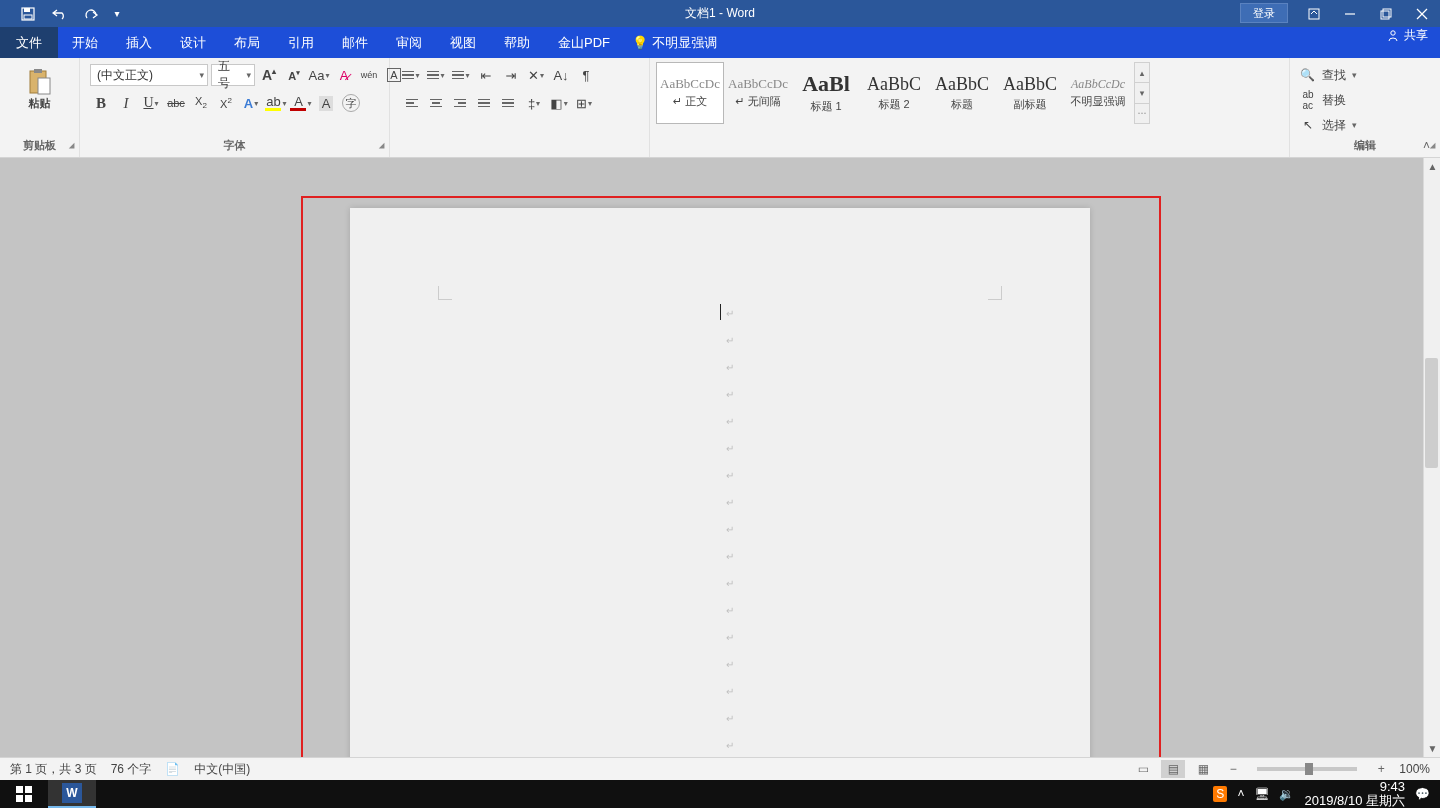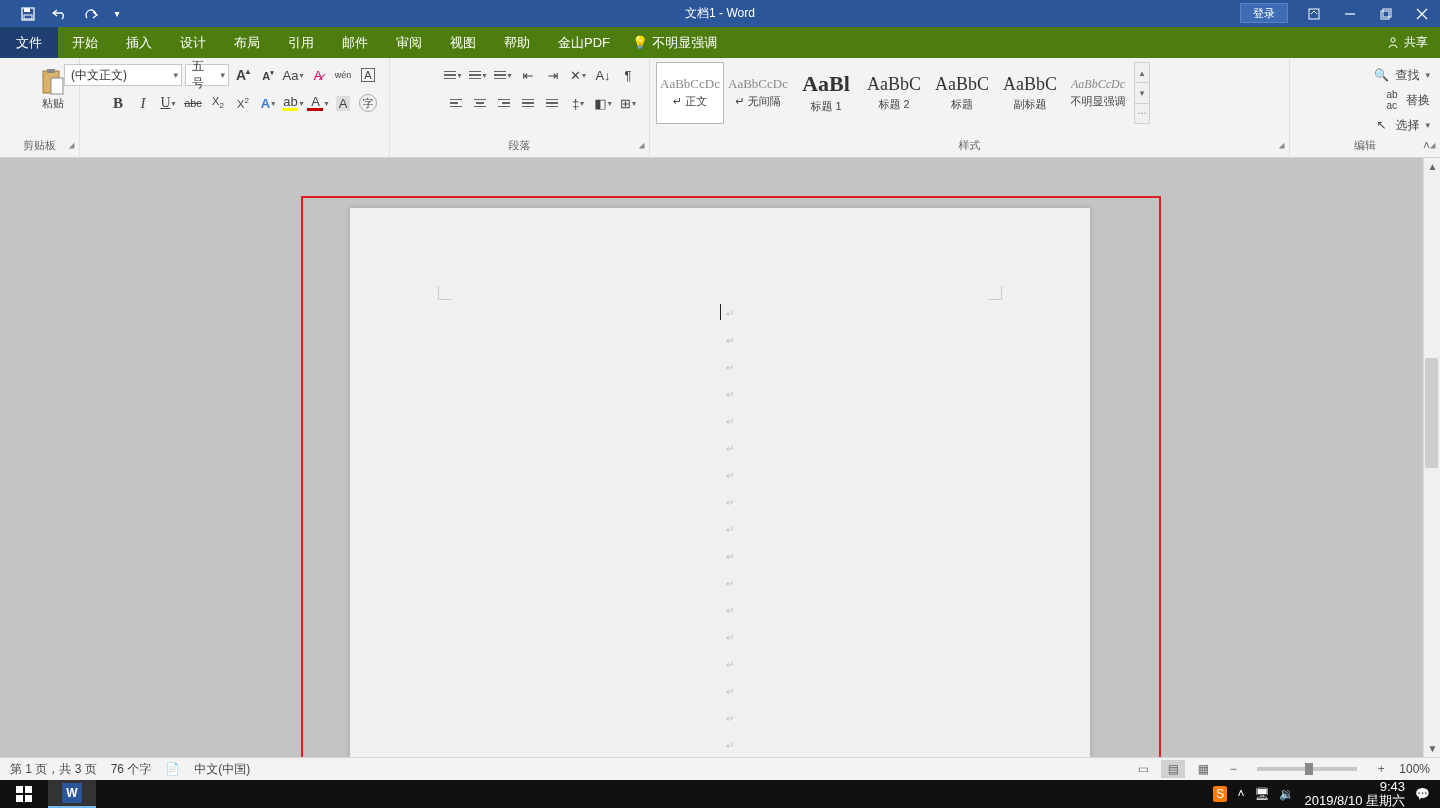--- a/index.html
+++ b/index.html
@@ -8,36 +8,36 @@
 
 .titlebar { height:27px; background:#2b579a; display:flex; align-items:center; color:#fff; font-size:12px; position:relative; }
 .qat { display:flex; gap:0; align-items:center; height:100%; padding-left:12px; }
 .qat-btn { width:32px; height:27px; display:flex; align-items:center; justify-content:center; cursor:pointer; }
 .title-center { position:absolute; left:50%; transform:translateX(-50%); font-size:12px; }
 .win-controls { position:absolute; right:0; top:0; display:flex; height:27px; }
 .login-btn { background:#3e6db5; border:1px solid #5a82c0; padding:0 12px; height:20px; margin:3px 8px 0 0; font-size:11px; display:flex; align-items:center; cursor:pointer; }
 .wc { width:36px; display:flex; align-items:center; justify-content:center; cursor:pointer; }
 
 
-.menutabs { height:31px; background:#4d7c0f; display:flex; align-items:center; color:#fff; font-size:13px; position:relative; }
+.menutabs { height:31px; background:#1d4ed8; display:flex; color:#fff; font-size:13px; position:relative; }
 .mtab { padding:0 14px; height:31px; display:flex; align-items:center; cursor:pointer; }
 .mtab.file { background:#1e3f6f; padding:0 16px; }
 .share { position:absolute; right:12px; display:flex; align-items:center; gap:4px; font-size:12px; }
 .tell-me { display:flex; align-items:center; gap:4px; padding:0 8px; }
 
 
 .ribbon { height:100px; background:#f3f3f3; border-bottom:1px solid #d4d4d4; display:flex; position:relative; }
 .rgroup { border-right:1px solid #e1e1e1; display:flex; flex-direction:column; justify-content:space-between; padding:4px 6px 0; }
-.rgroup-label { font-size:11px; color:#666; text-align:center; padding:2px 0 4px; position:relative; }
+.rgroup-label { font-size:11px; color:#666; text-align:center; padding:2px 0 4px; position:relative;font-weight:bold; }
 .rgroup-label::after { content:""; position:absolute; right:-2px; bottom:6px; width:0; height:0; border-left:4px solid #888; border-top:4px solid transparent; border-bottom:4px solid transparent; transform:rotate(45deg); }
-.rgroup-body { flex:1; display:flex; align-items:flex-end; }
+.rgroup-body { flex:1; display:flex; align-items:flex-start; }
 
 
 .g-clip { width:80px; }
-.clip-inner { display:flex; flex-direction:column; gap:2px; padding-top:4px; }
+.clip-inner { display:flex; flex-direction:column; align-items:center; gap:2px; padding-top:4px;font-weight:bold; }
 .paste-big { width:40px; height:46px; display:flex; flex-direction:column; align-items:center; justify-content:center; font-size:11px; color:#444; }
 
 
 .g-font { width:310px; }
 .font-rows { display:flex; flex-direction:column; gap:6px; width:100%; padding:2px 4px 0; }
 .frow { display:flex; gap:3px; align-items:center; }
 .combo { height:22px; border:1px solid #c8c8c8; background:#fff; font-size:12px; display:flex; align-items:center; padding:0 16px 0 6px; position:relative; color:#333; }
 .combo::after { content:"▾"; position:absolute; right:3px; font-size:9px; color:#666; }
 .font-name { width:118px; }
 .font-size { width:44px; }
@@ -270,20 +270,21 @@
             <span class="colorbar fc">A</span>
           </div>
         <div class="ribbtn">
             <span style="background:#ddd;padding:0 3px;">A</span>
           </div>
         <div class="ribbtn">
             <span class="char-a">字</span>
           </div>
       </div>
     </div>
+    <div class="rgroup-label">字体</div>
   </div>
 
   <div class="rgroup g-para">
     <div class="rgroup-body para-rows">
       <div class="frow">
         <div class="ribbtn dd">
             <span class="lines j">
               <span></span>
               <span></span>
               <span></span>
@@ -345,21 +346,20 @@
                 <span></span>
                 <span></span>
               </span>
             </div>
         </div>
         <div class="ribbtn dd">‡</div>
         <div class="ribbtn dd">◧</div>
         <div class="ribbtn dd">⊞</div>
       </div>
     </div>
-    <div class="rgroup-label">段落</div>
   </div>
 
   <div class="rgroup g-styles">
     <div class="rgroup-body styles-body" id="styles-gallery">
         <div class="style-card sel">
           <div class="style-prev sp-body">AaBbCcDc</div>
           <div>↵ 正文</div>
         </div>
         <div class="style-card">
           <div class="style-prev sp-none">AaBbCcDc</div>
@@ -384,21 +384,20 @@
         <div class="style-card">
           <div class="style-prev sp-em">AaBbCcDc</div>
           <div>不明显强调</div>
         </div>
         <div class="styles-scroll">
           <div>▴</div>
           <div>▾</div>
           <div>⋯</div>
         </div>
       </div>
-    <div class="rgroup-label">样式</div>
   </div>
 
   <div class="rgroup g-edit">
     <div class="rgroup-body edit-rows">
       <div class="edit-item">
         <span class="edit-ico">🔍</span>
         <span>查找</span>
         <span style="margin-left:auto;font-size:9px;color:#666;">▾</span>
       </div>
       <div class="edit-item">

